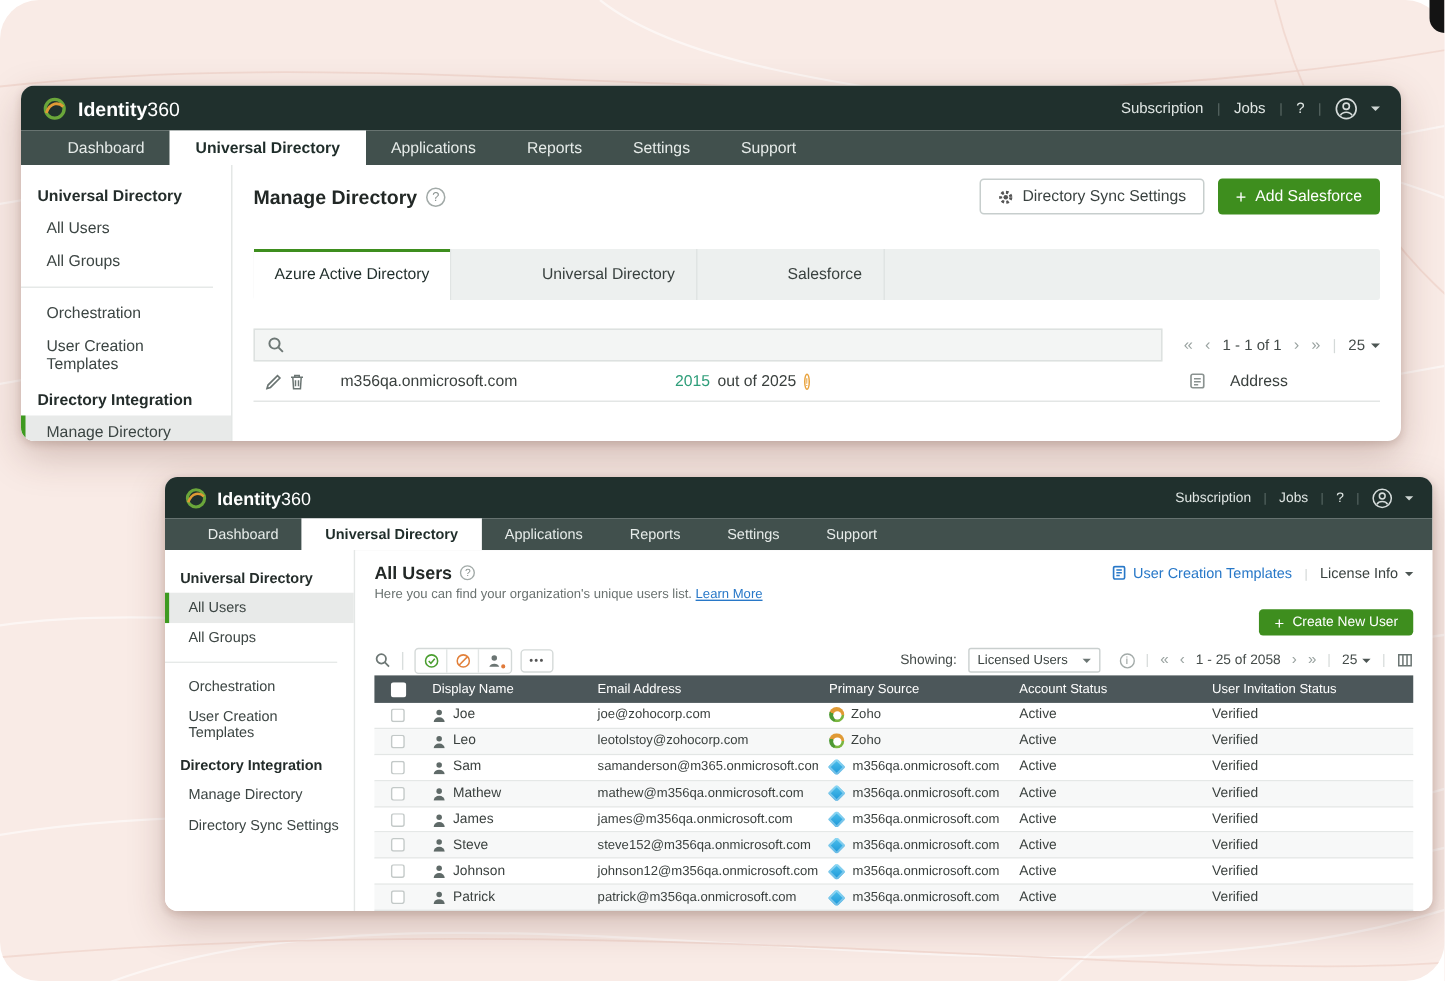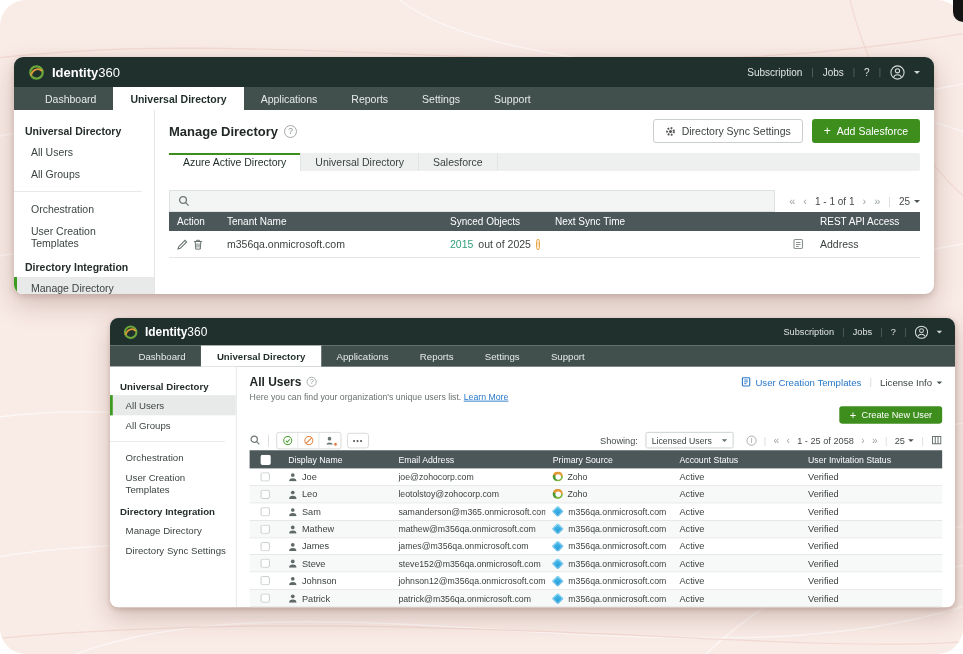--- a/index.html
+++ b/index.html
@@ -47,21 +47,21 @@
        display:inline-flex; align-items:center; justify-content:center; margin-left:6px; flex-shrink:0; }
   .q.sm { width:11px; height:11px; font-size:7.5px; }
 
   .btn-o { display:flex; align-items:center; gap:6px; border:1px solid #c7cecd; background:#fff; border-radius:3px;
            font-size:10.5px; color:#39413f; padding:5px 11px; cursor:pointer; }
   .btn-g { display:flex; align-items:center; gap:6px; background:#3e8e1e; color:#fff; border-radius:3px;
            font-size:10.5px; padding:5px 12px; cursor:pointer; border:none; }
   .btn-g .plus { font-size:12px; line-height:10px; }
 
   
-  .subtabs { margin-top:10px; background:#edf0ef; display:flex; height:18px; border-radius:2px; }
+  .subtabs { margin-top:23px; background:#edf0ef; display:flex; height:34px; border-radius:2px;gap:46px; }
   .stab { padding:0 14px; display:flex; align-items:center; font-size:10.5px; color:#39413f; border-right:1px solid #e0e4e3; cursor:pointer; }
   .stab.active { background:#fff; color:#1f2d2a; box-shadow:inset 0 2px 0 #3e8e1e; }
 
   .lbar { margin-top:19px; display:flex; align-items:center; }
   .sbox { flex:1; height:22px; background:#f3f5f4; border:1px solid #dde1e0; display:flex; align-items:center; padding:0 8px; }
   .pager { display:flex; align-items:center; gap:8px; font-size:10px; color:#454c4a; padding-left:14px; white-space:nowrap; }
   .pg-a { color:#9aa3a1; cursor:pointer; font-size:11px; }
   .psep { color:#d4d9d8; }
   .psize { display:flex; align-items:center; gap:4px; cursor:pointer; }
 
@@ -259,35 +259,20 @@
           <span class="pg-a">›</span>
           <span class="pg-a">»</span>
           <span class="psep">|</span>
           <span class="psize">
               <span>25</span>
               <span class="caret dark"></span>
             </span>
         </div>
       </div>
 
-      <div class="thead">
-        <div class="contents">
-          
-        
-            <span class="th c1"><span>Action</span></span>
-          
-            <span class="th c2"><span>Tenant Name</span></span>
-          
-            <span class="th c3"><span>Synced Objects</span></span>
-          
-            <span class="th c4"><span>Next Sync Time</span></span>
-          
-            <span class="th c5"><span>REST API Access</span></span>
-          </div>
-      </div>
 
       <div class="trow">
         <div class="td c1">
           <svg width="11" height="11" viewBox="0 0 11 11">
             <path d="M1,10 L1.7,7.7 L8,1.4 L9.6,3 L3.3,9.3 Z" fill="none" stroke="#6b7573" stroke-width="1.1"></path>
           </svg>
           <svg width="10" height="11" viewBox="0 0 10 11">
             <path d="M1,2.5 h8 M3.5,2.5 v-1.2 h3 v1.2 M2.2,2.5 l0.5,7.6 h4.6 l0.5,-7.6 M4,4.5 v4 M6,4.5 v4" fill="none" stroke="#6b7573" stroke-width="1"></path>
           </svg>
         </div>

